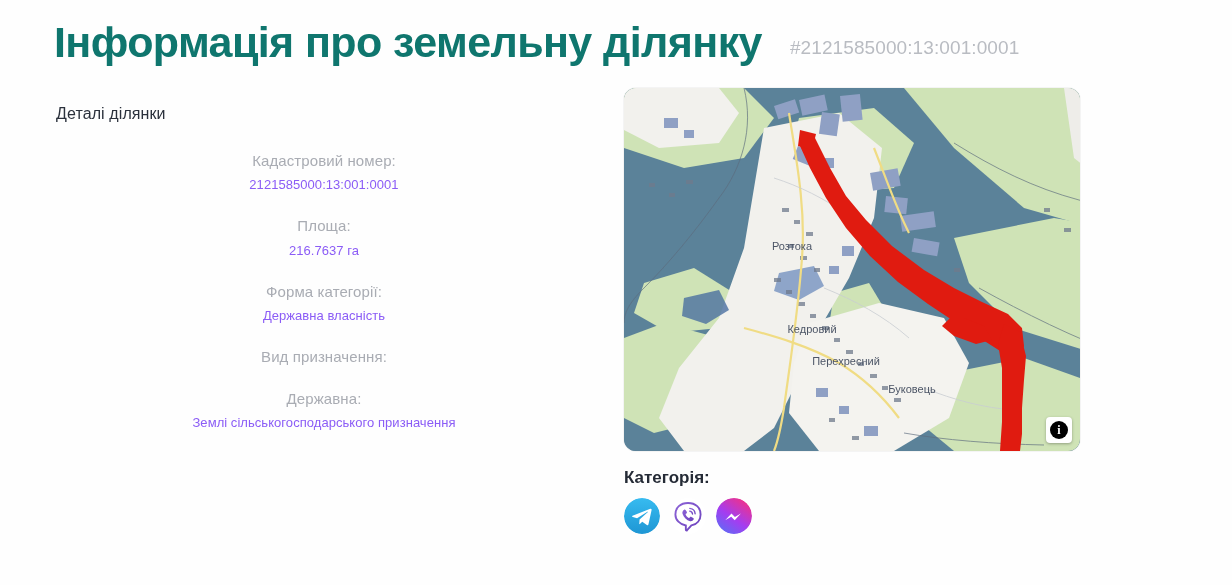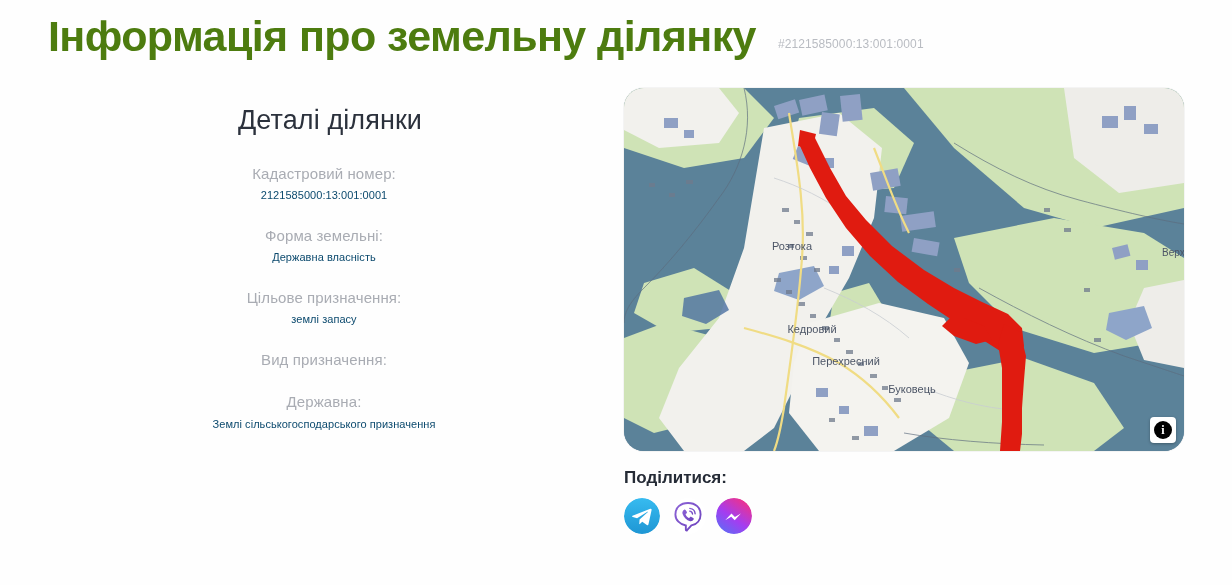--- a/index.html
+++ b/index.html
@@ -22,70 +22,69 @@
     position: absolute;
     left: 44px; top: 8px;
     display: flex;
     align-items: baseline;
     gap: 18px;
   }
   .page-title {
     font-size: 43px;
     font-weight: 700;
     line-height: 1.12;
-    color: #4d7c0f;
+    color: #0f766e;
     letter-spacing: -0.6px;
     white-space: nowrap;
-    margin: 4px;
+    margin: 10px;
   }
   .id-badge {
-    font-size: 12px;
+    font-size: 19px;
     color: #b9bcc2;
     letter-spacing: 0.1px;
     white-space: nowrap;
     position: relative;
     top: -3px;
   }
 
   
   .details {
     position: absolute;
     left: 44px; top: 105px;
     width: 560px;
   }
   .details-heading {
-    font-size: 27px;
+    font-size: 16px;
     font-weight: 400;
     color: #2b313c;
     margin: 0 0 26px 12px;
     letter-spacing: 0.1px;
-    text-align: center;
   }
   .field { margin-bottom: 19px; text-align: center; }
   .field-label {
     font-size: 15px;
     color: #a9acb3;
     line-height: 1.55;
     margin-bottom: 2px;
     letter-spacing: 0.1px;
   }
   .field-value {
-    font-size: 11px;
-    color: #0c4a6e;
+    font-size: 13px;
+    color: #8b5cf6;
     line-height: 1.62;
     letter-spacing: 0.05px;
   }
   .field-value.wide { max-width: 545px; }
 
   
   .map-panel {
     position: absolute;
     left: 624px; top: 88px;
-    width: 560px; height: 363px;
-    border-radius: 20px;
+    width: 456px; height: 363px;
+    border-radius: 12px;
     overflow: hidden;
     background: #5b8299;
     box-shadow: 0 0 0 1px rgba(0,0,0,0.04);
   }
   .map-svg { display: block; width: 560px; height: 363px; }
   .map-label {
     font-family: "Liberation Sans", sans-serif;
     font-size: 11px;
     fill: #4c5566;
     font-weight: 400;
@@ -152,30 +151,30 @@
   </div>
 
   <div class="details">
     <h2 class="details-heading">Деталі ділянки</h2>
 
     <div class="field">
       <div class="field-label">Кадастровий номер:</div>
       <div class="field-value">2121585000:13:001:0001</div>
     </div>
 
-
-    <div class="field">
-      <div class="field-label">Форма земельні:</div>
+    <div class="field">
+      <div class="field-label">Площа:</div>
+      <div class="field-value">216.7637 га</div>
+    </div>
+
+    <div class="field">
+      <div class="field-label">Форма категорії:</div>
       <div class="field-value">Державна власність</div>
     </div>
 
-    <div class="field">
-      <div class="field-label">Цільове призначення:</div>
-      <div class="field-value">землі запасу</div>
-    </div>
 
     <div class="field">
       <div class="field-label">Вид призначення:</div>
     </div>
 
     <div class="field">
       <div class="field-label">Державна:</div>
       <div class="field-value">Землі сільськогосподарського призначення</div>
     </div>
 
@@ -306,21 +305,21 @@
         <text class="map-label map-label-sm" x="538" y="168" text-anchor="start">Верх</text>
       </g>
     </svg>
 
     <div class="map-info-btn">
       <span class="dot">i</span>
     </div>
   </div>
 
   <div class="share">
-    <div class="share-title">Поділитися:</div>
+    <div class="share-title">Категорія:</div>
     <div class="share-icons">
 
       <svg class="share-icon" viewBox="0 0 40 40">
         <defs>
           <linearGradient id="tg" x1="0" y1="0" x2="0" y2="1">
             <stop offset="0%" stop-color="#37bbf0"></stop>
             <stop offset="100%" stop-color="#1e96d4"></stop>
           </linearGradient>
         </defs>
         <circle cx="20" cy="20" r="20" fill="url(#tg)"></circle>

